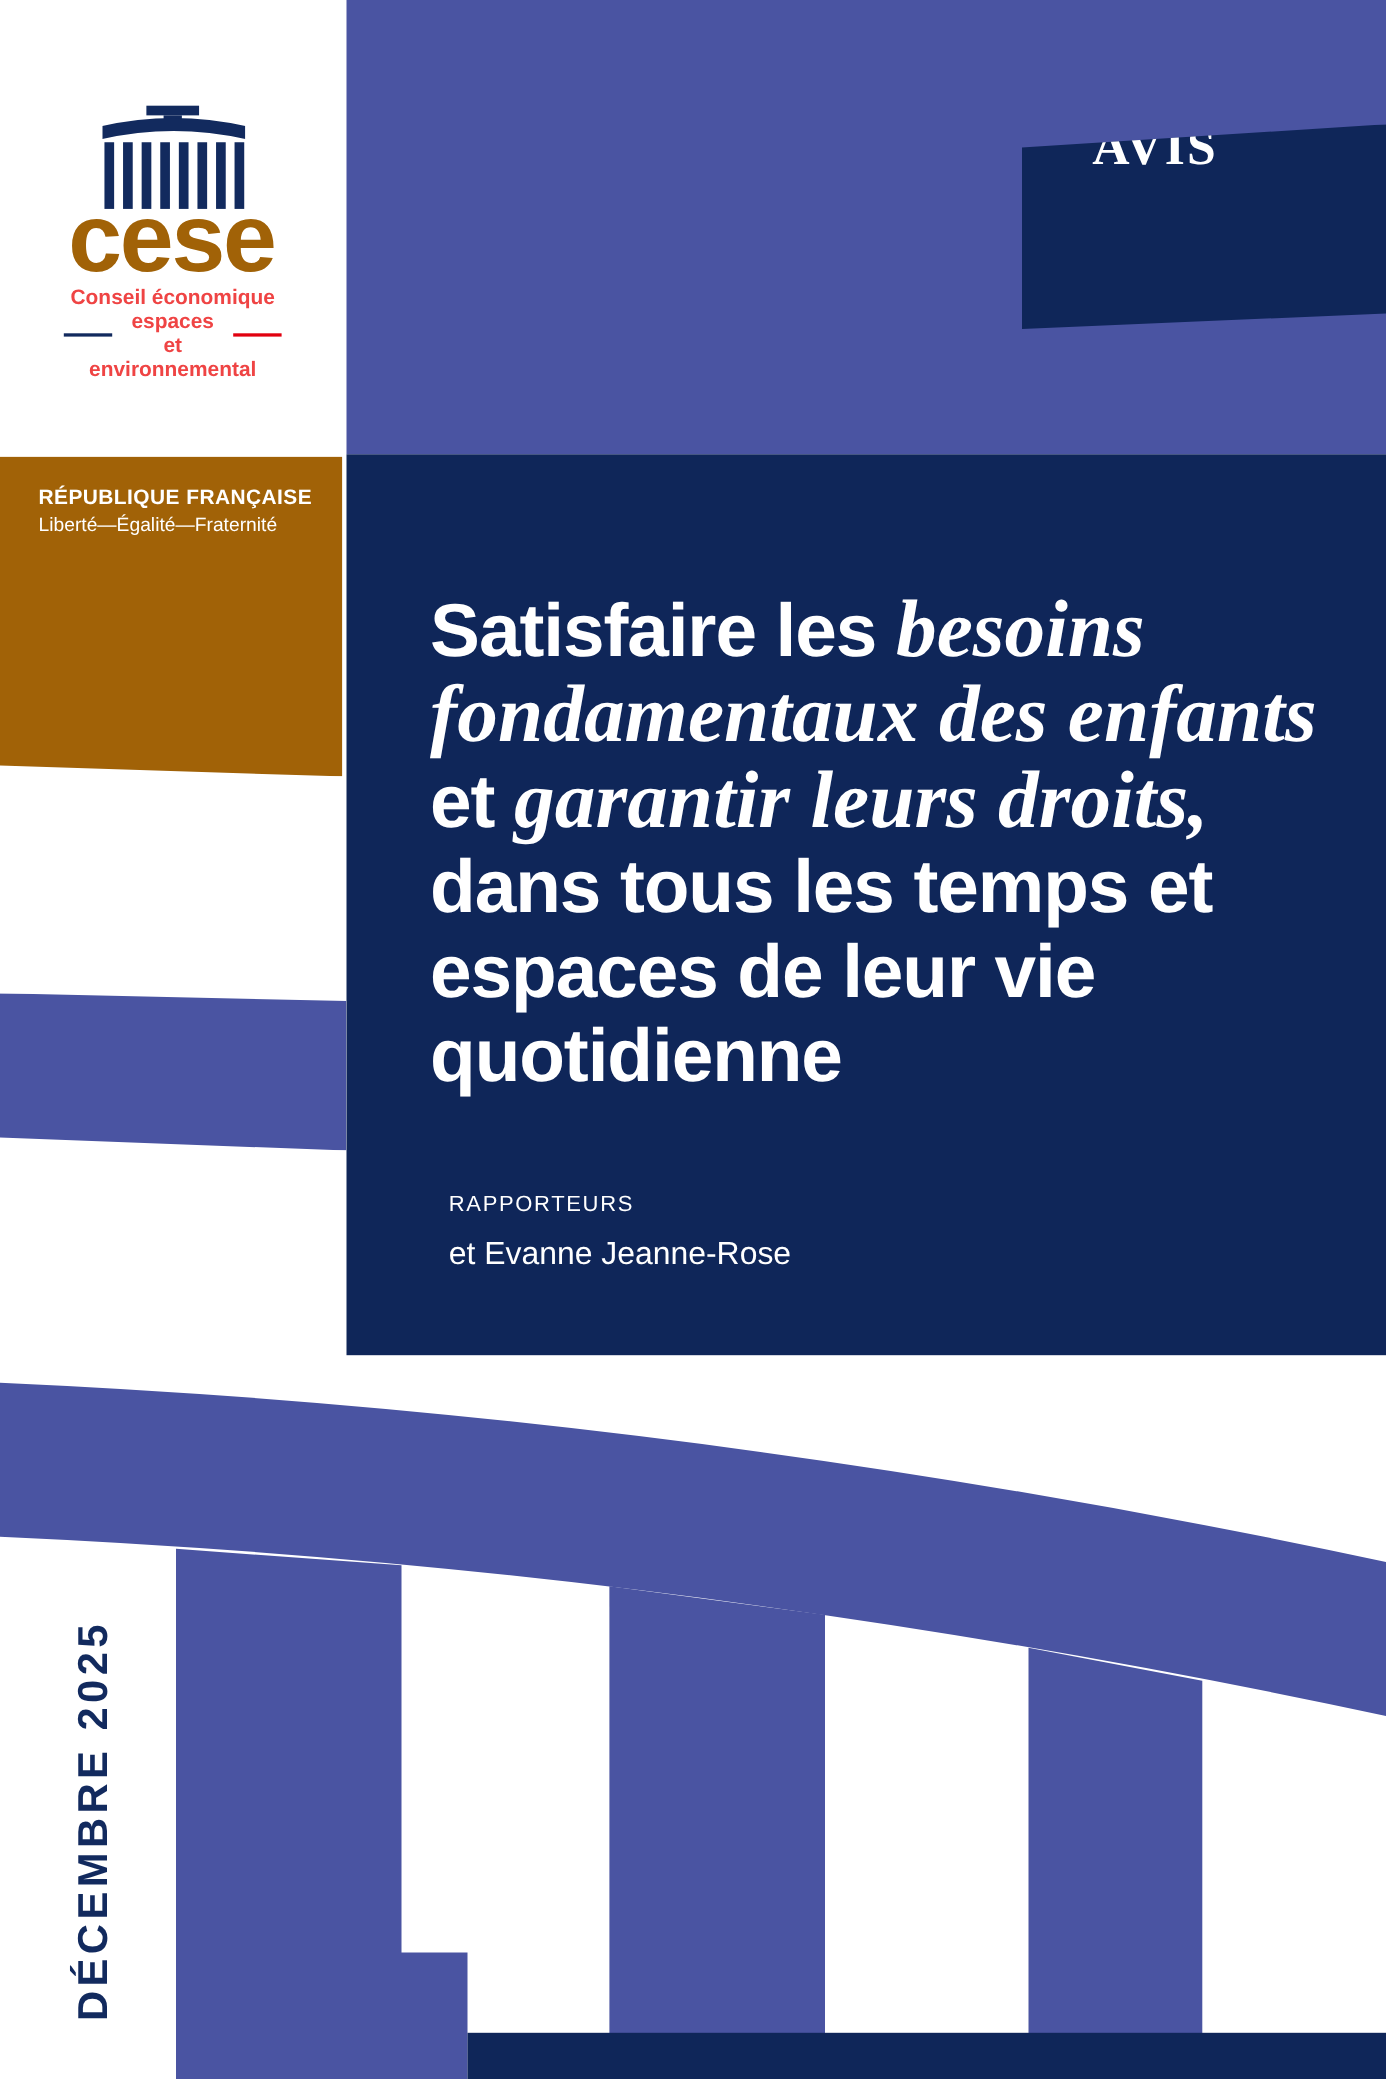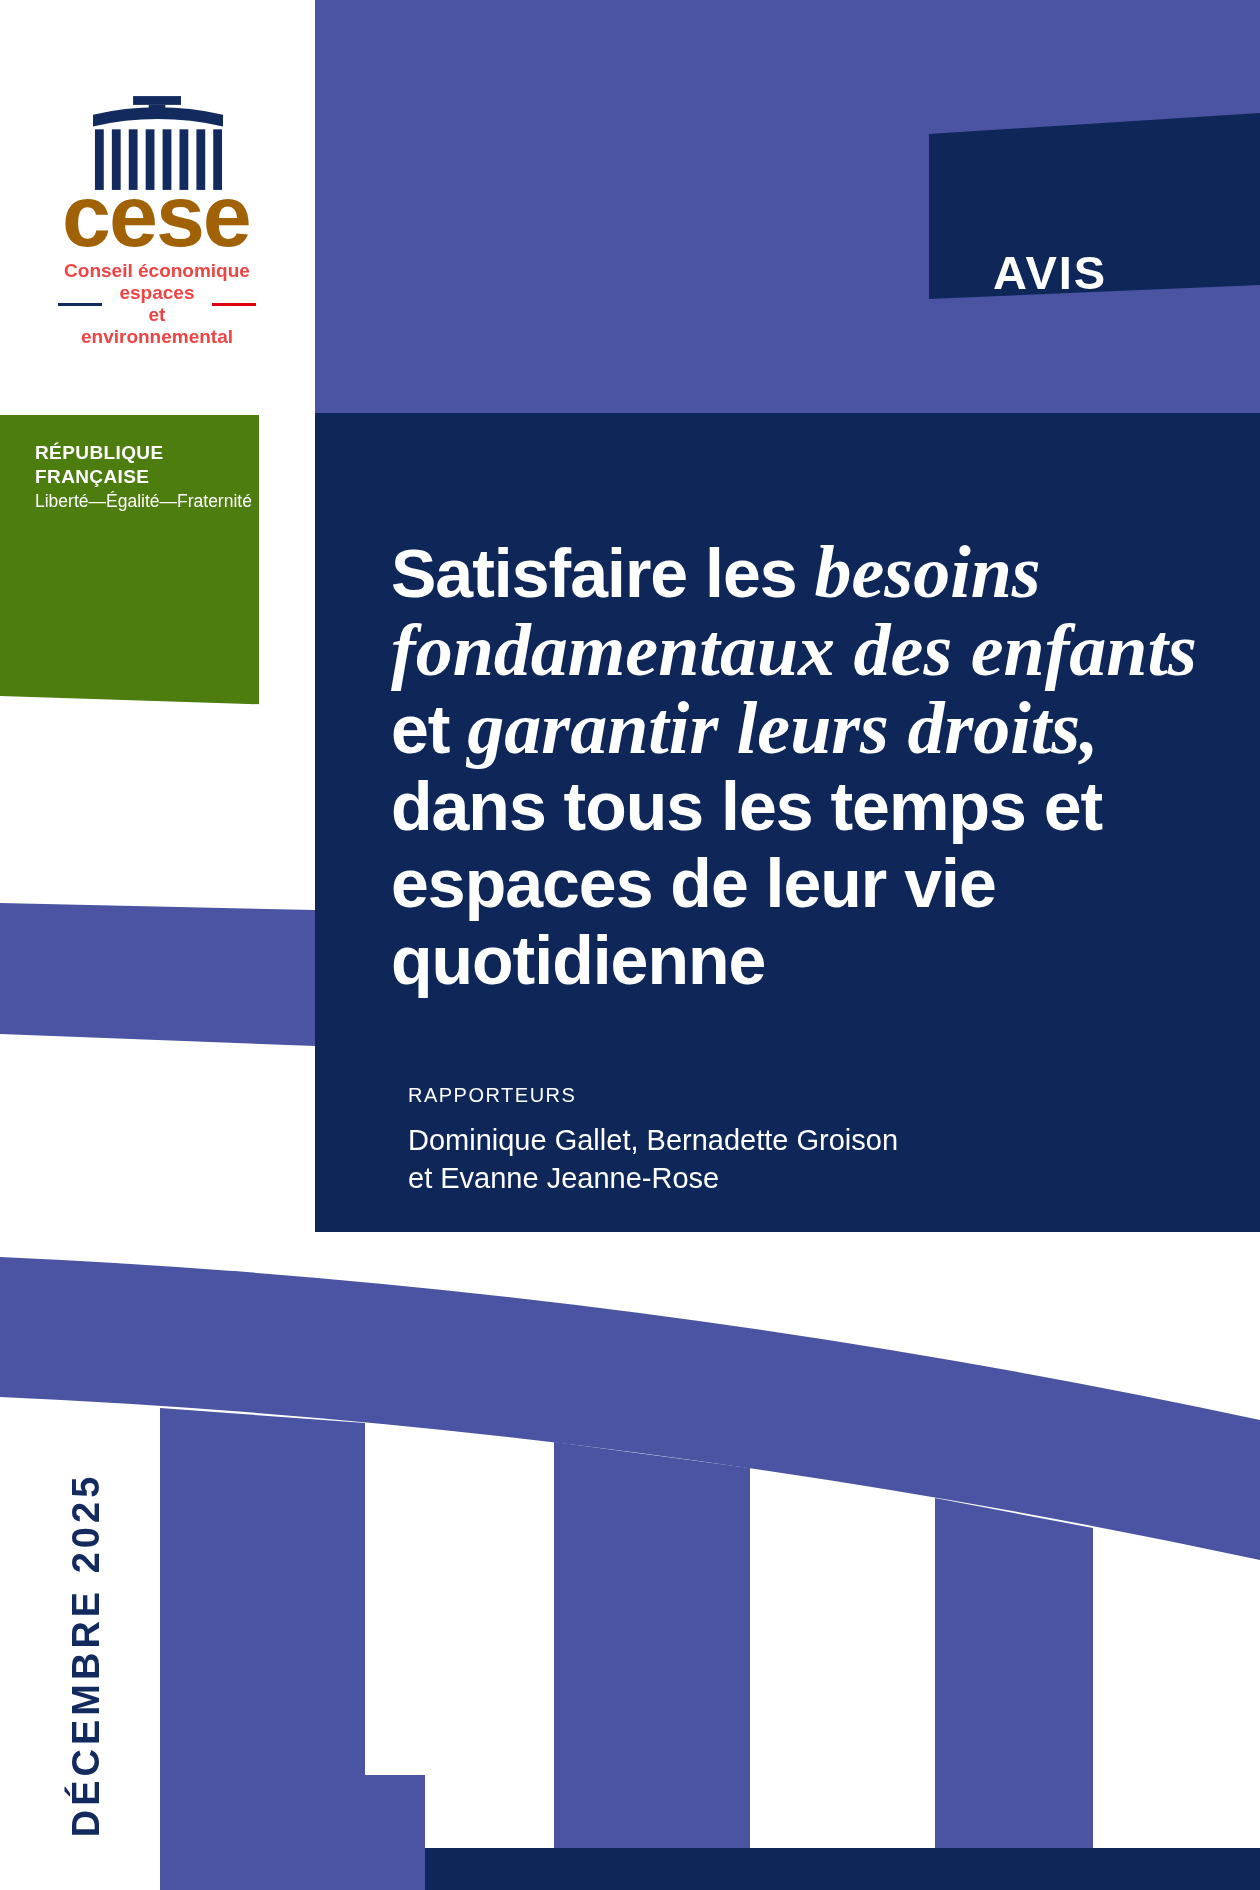--- a/index.html
+++ b/index.html
@@ -8,41 +8,41 @@
     background:#ffffff;overflow:hidden;
     font-family:"Liberation Sans",sans-serif;
   }
   .abs{position:absolute;}
   
   .top-band{left:315px;top:0;width:945px;height:413px;background:#4a54a2;}
   
   .avis-banner{
     left:929px;top:113px;width:331px;height:187px;background:#0f2659;
     clip-path:polygon(0 21px,331px 0,331px 172px,0 186px);
-    display:flex;align-items:flex-end;
+    display:flex;align-items:flex-start;font-family:Liberation Serif, serif;
   }
   .avis-label{
     color:#ffffff;font-weight:bold;font-size:47px;letter-spacing:2px;
     padding-left:64px;margin-top:-6px;
   }
   
   .logo-icon{left:93px;top:95px;}
   .logo-wordmark{
     left:62px;top:176px;color:#a16207;font-weight:bold;
     font-size:88px;letter-spacing:-2px;line-height:80px;
   }
   .logo-sub{left:58px;top:260px;width:198px;color:#ef4444;text-align:center;
     font-weight:bold;font-size:19px;line-height:22px;}
   .logo-sub-row{display:flex;align-items:center;justify-content:center;gap:7px;}
   .rule{height:3px;flex:1 0 auto;}
   .rule-navy{background:#122a5e;width:44px;}
   .rule-red{background:#e1000f;width:44px;}
   
   .stripe-a{
-    left:0;top:415px;width:259px;height:291px;background:#4d7c0f;
+    left:0;top:415px;width:311px;height:291px;background:#a16207;
     clip-path:polygon(0 0,315px 0,315px 291px,0 281px);
   }
   .republique{left:35px;top:26px;color:#ffffff;position:absolute;}
   .republique-l1{font-weight:bold;font-size:19px;letter-spacing:.4px;line-height:24px;}
   .republique-l2{font-size:17.5px;line-height:24px;}
   .stripe-b{
     left:0;top:903px;width:315px;height:143px;background:#4a54a2;
     clip-path:polygon(0 0,315px 7px,315px 143px,0 131px);
   }
   
@@ -123,21 +123,20 @@
     <div><span>Satisfaire les </span><span class="serif">besoins</span></div>
     <div><span class="serif">fondamentaux des enfants</span></div>
     <div><span>et </span><span class="serif">garantir leurs droits,</span></div>
     <div><span>dans tous les temps et</span></div>
     <div><span>espaces de leur vie</span></div>
     <div><span>quotidienne</span></div>
   </div>
 
   <div class="abs rapporteurs">
     <div class="rapporteurs-heading">RAPPORTEURS</div>
-    <div class="rapporteurs-names">Dominique Gallet, Bernadette Groison</div>
     <div class="rapporteurs-names">et Evanne Jeanne-Rose</div>
   </div>
 
   <div class="abs bottom-graphic">
     <svg width="1260" height="660" viewBox="0 0 1260 660" aria-hidden="true">
       <g fill="#4a54a2">
         <path d="M0,27 Q630,55 1260,190 L1260,330 Q630,195 0,167 Z"></path>
         <path d="M160,178 L365,193 L365,660 L160,660 Z"></path>
         <path d="M554,212 L750,238 L750,660 L554,660 Z"></path>
         <path d="M935,268 L1093,298 L1093,660 L935,660 Z"></path>

